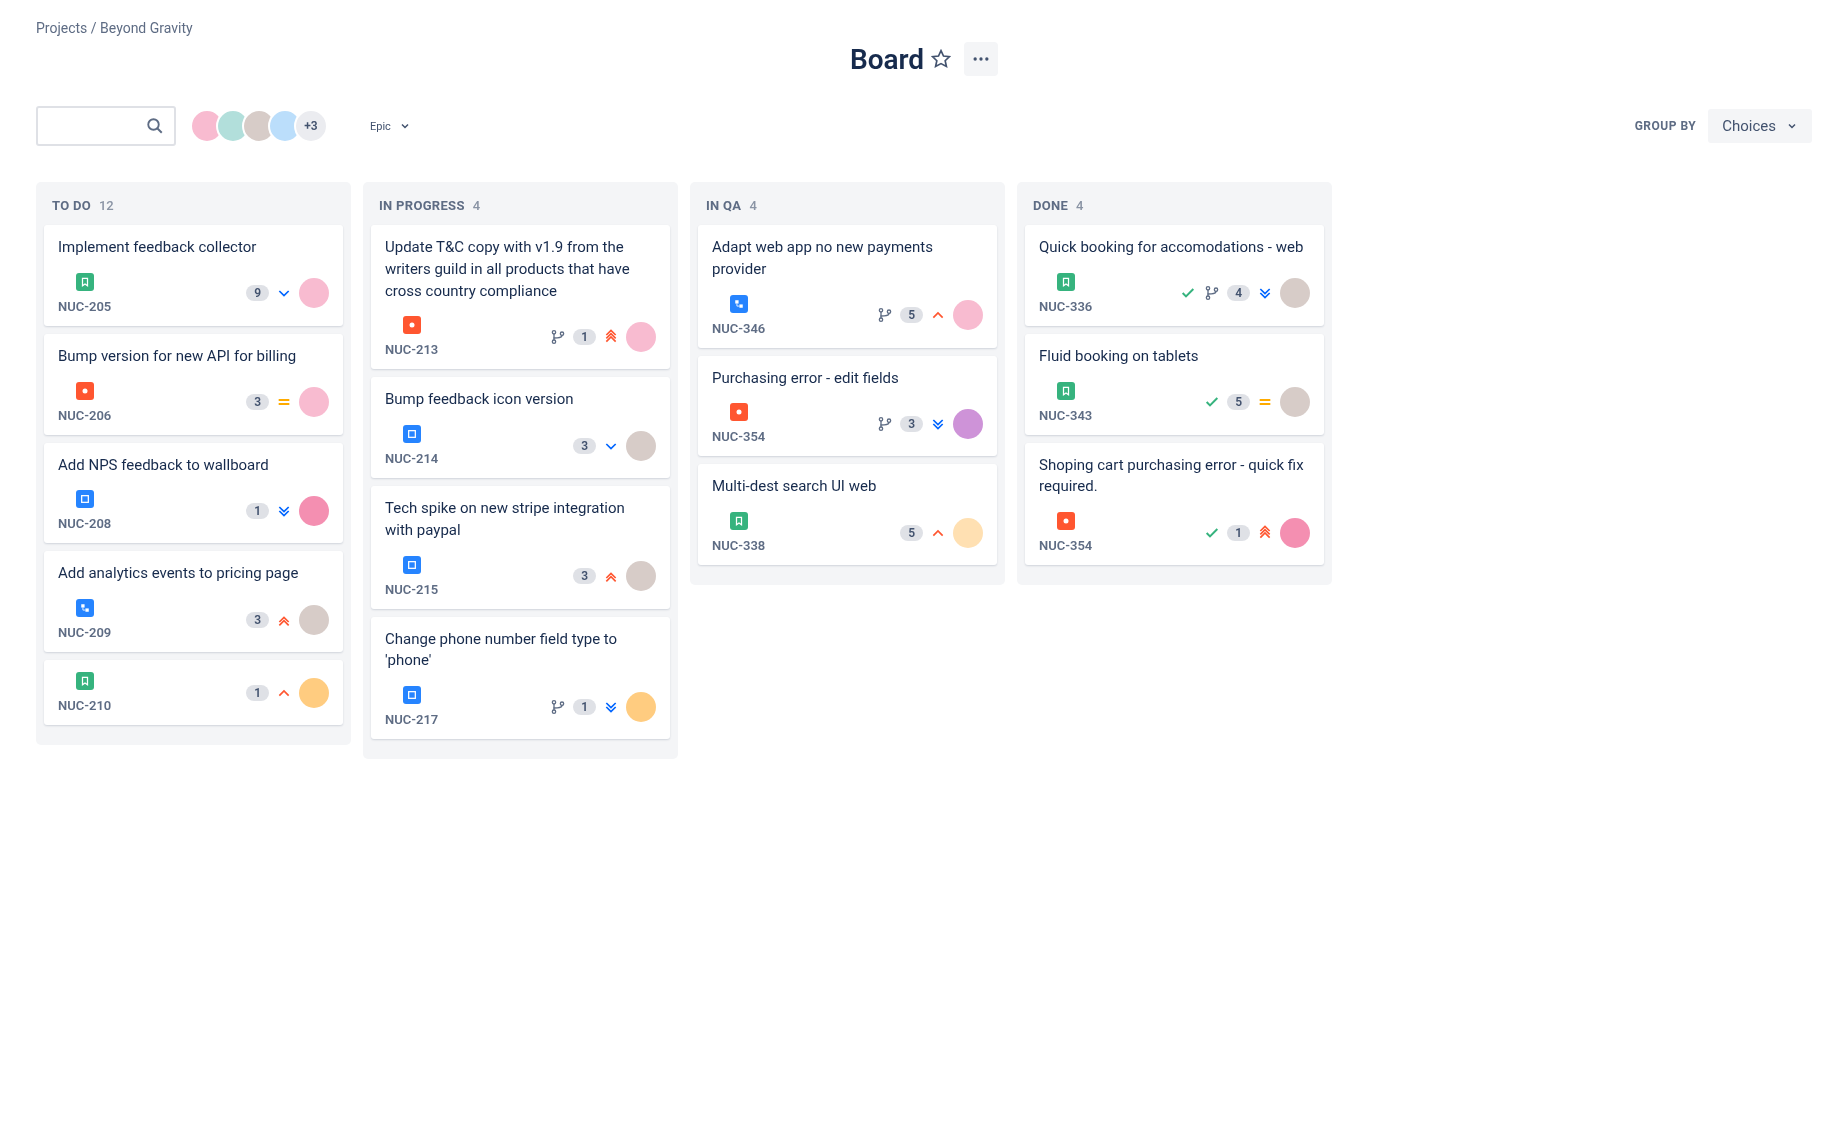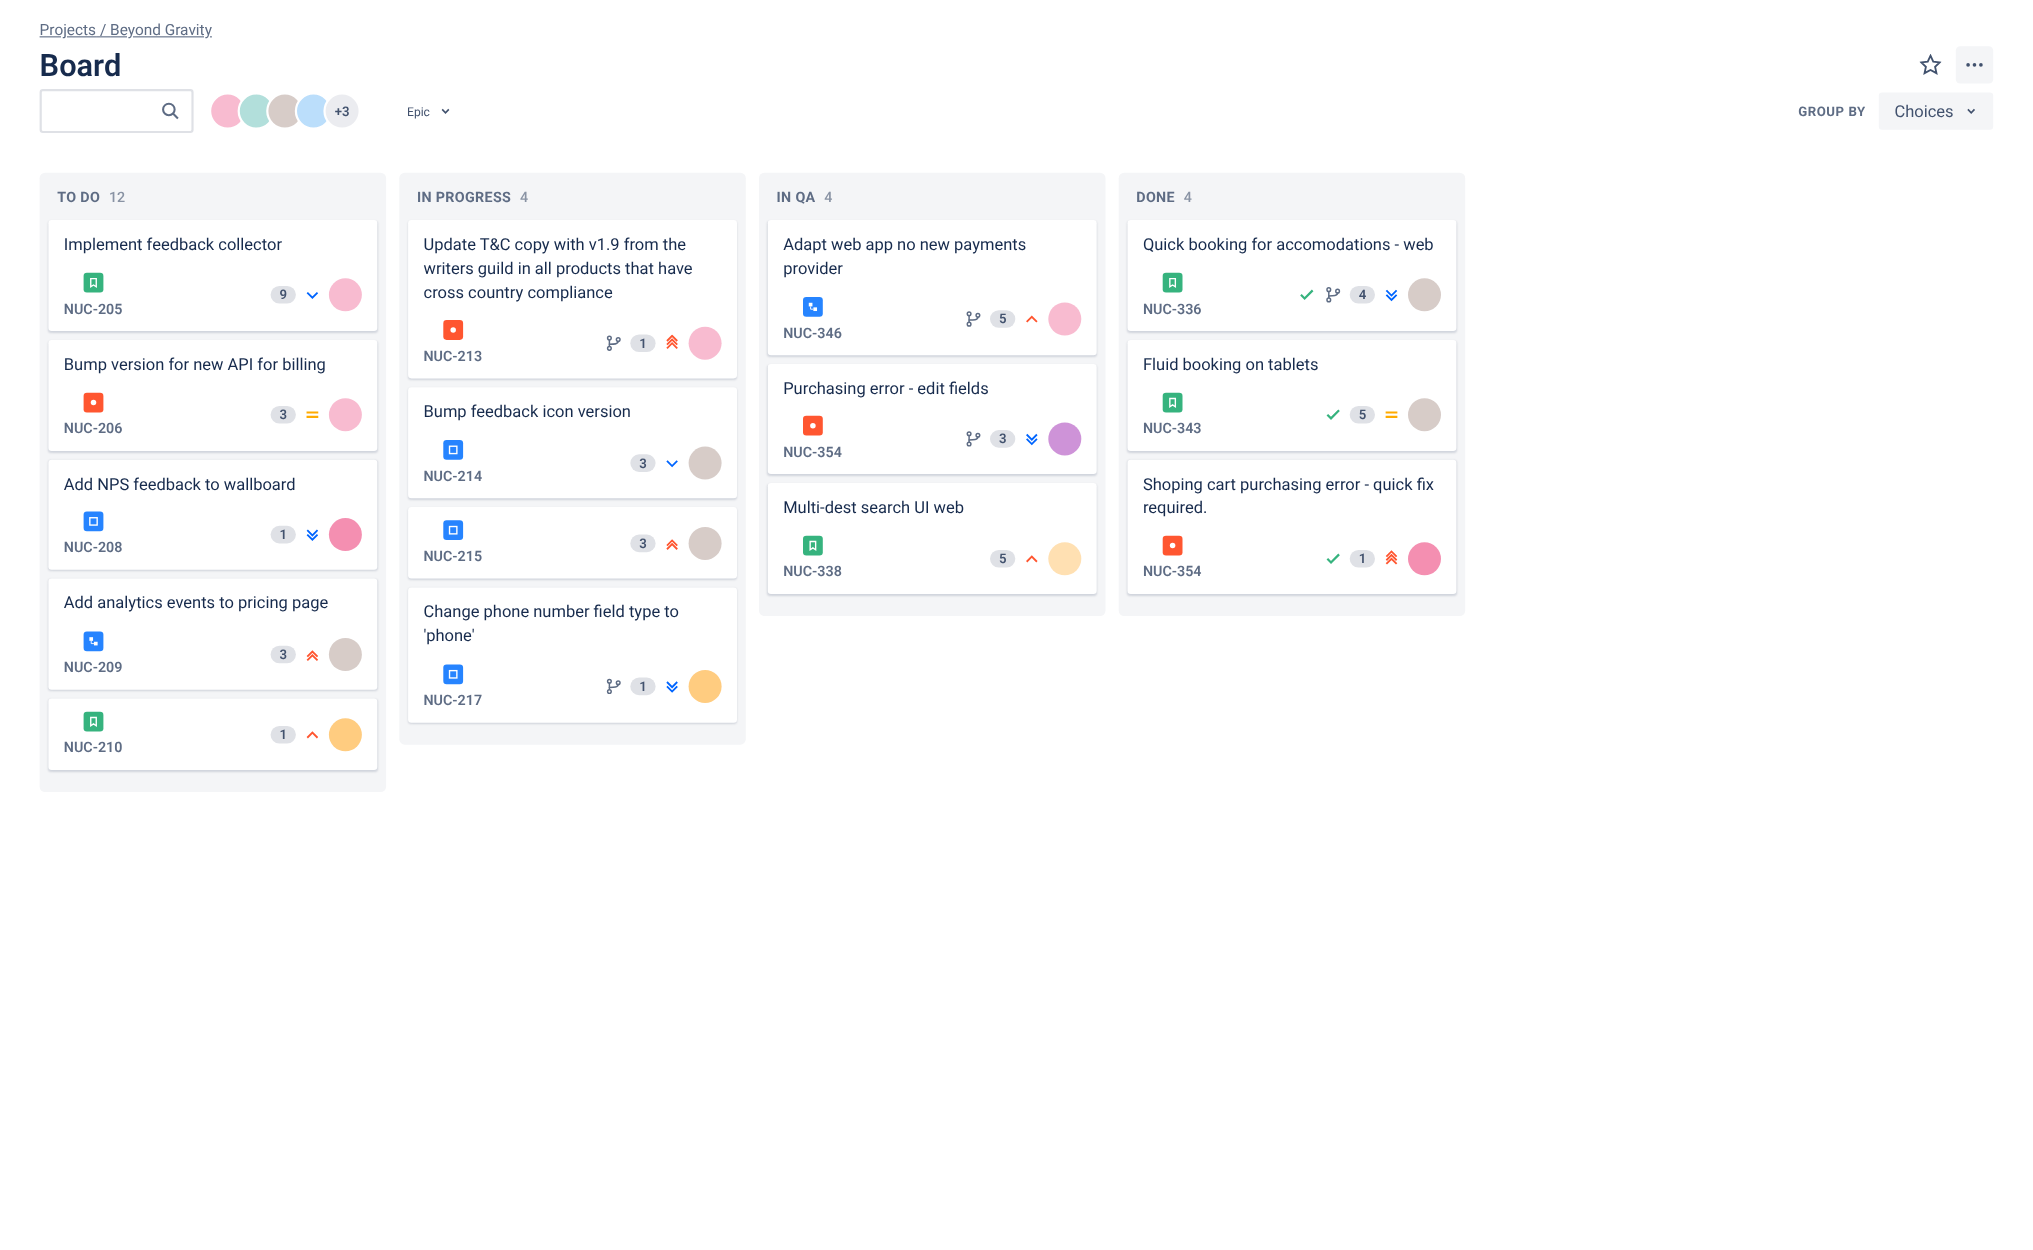--- a/index.html
+++ b/index.html
@@ -2,23 +2,23 @@
 <html><head>
 <meta charset="utf-8">
 <style>
 * { box-sizing: border-box; margin: 0; padding: 0; }
 body {
   font-family: -apple-system, BlinkMacSystemFont, "Segoe UI", Roboto, Helvetica, Arial, sans-serif;
   background: #fff;
   color: #172B4D;
   padding: 20px 36px;
 }
-.breadcrumb { font-size: 14px; color: #5E6C84; margin-bottom: 6px; text-decoration: underline; }
+.breadcrumb { font-size: 14px; color: #5E6C84; margin-bottom: 6px; }
 .breadcrumb a { color: #5E6C84; text-decoration: none; }
-.header-row { display: flex; align-items: center; justify-content: space-between; margin-bottom: 5px;}
+.header-row { display: flex; align-items: center; justify-content: center; margin-bottom: 30px;}
 .page-title { font-size: 28px; font-weight: 600; color: #172B4D; }
 .header-actions { display: flex; align-items: center; gap: 6px; }
 .icon-btn { width: 34px; height: 34px; border-radius: 4px; display: flex; align-items: center; justify-content: center; cursor: pointer; }
 .icon-btn.filled { background: #F4F5F7; }
 .toolbar { display: flex; align-items: center; gap: 14px; margin-bottom: 36px;}
 .search-box { width: 140px; height: 40px; border: 2px solid #DFE1E6; border-radius: 3px; display: flex; align-items: center; justify-content: flex-end; padding: 0 10px; }
 .avatar-stack { display: flex; align-items: center; }
 .avatar { width: 34px; height: 34px; border-radius: 50%; border: 2px solid #fff; margin-left: -8px; display: flex; align-items: center; justify-content: center; font-size: 12px; font-weight: 600; color: #42526E; flex-shrink:0; background-size:cover; background-position:center;}
 .avatar:first-child { margin-left: 0; }
 .avatar.count { background: #EBECF0; }
@@ -283,20 +283,21 @@
             <span class="priority">
               <svg width="16" height="16" viewBox="0 0 24 24" fill="none" stroke="#0065FF" stroke-width="2.5">
                 <polyline points="5 9 12 16 19 9"></polyline>
               </svg>
             </span>
             <span class="assignee" style="background:#D7CCC8"></span>
           </div>
         </div>
       </div>
       <div class="card">
+        <div class="card-title">Tech spike on new stripe integration with paypal</div>
         <div class="card-footer">
           <div class="card-left">
             <span class="type-icon type-task">
               <svg width="10" height="10" viewBox="0 0 24 24" fill="none" stroke="#fff" stroke-width="3">
                 <rect x="4" y="4" width="16" height="16"></rect>
               </svg>
             </span>
             <span class="issue-key">NUC-215</span>
           </div>
           <div class="card-right">

